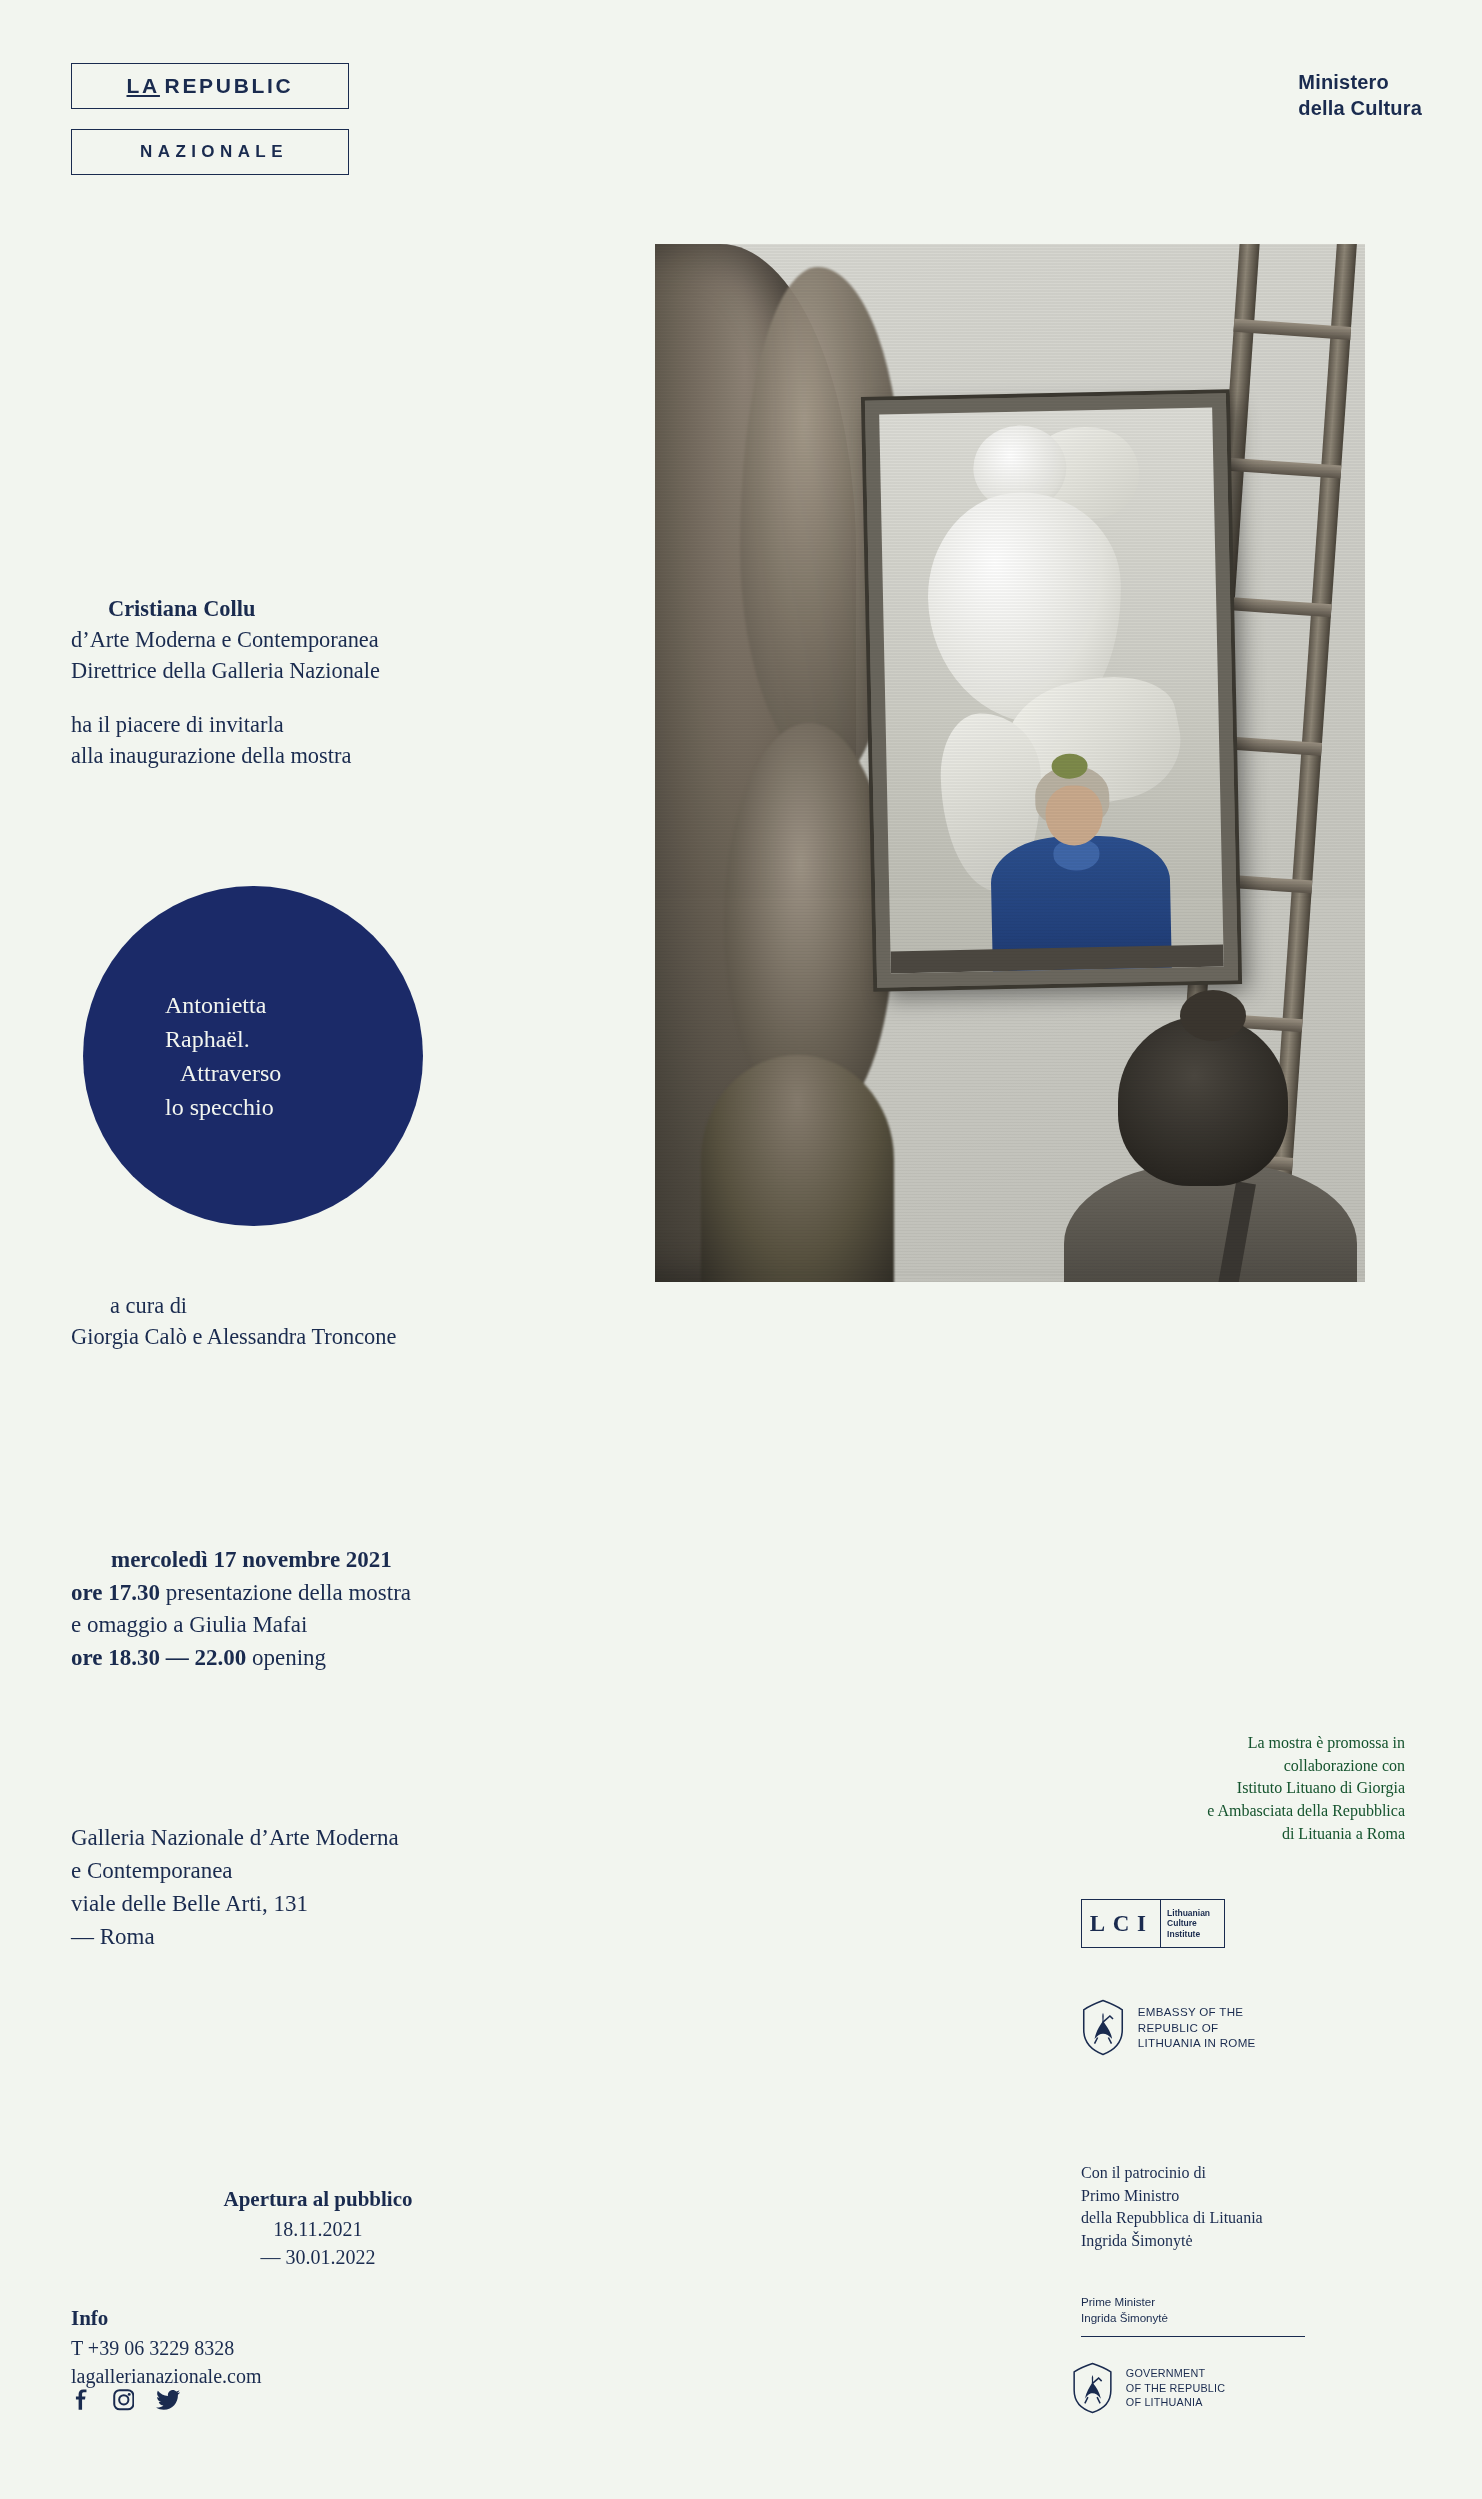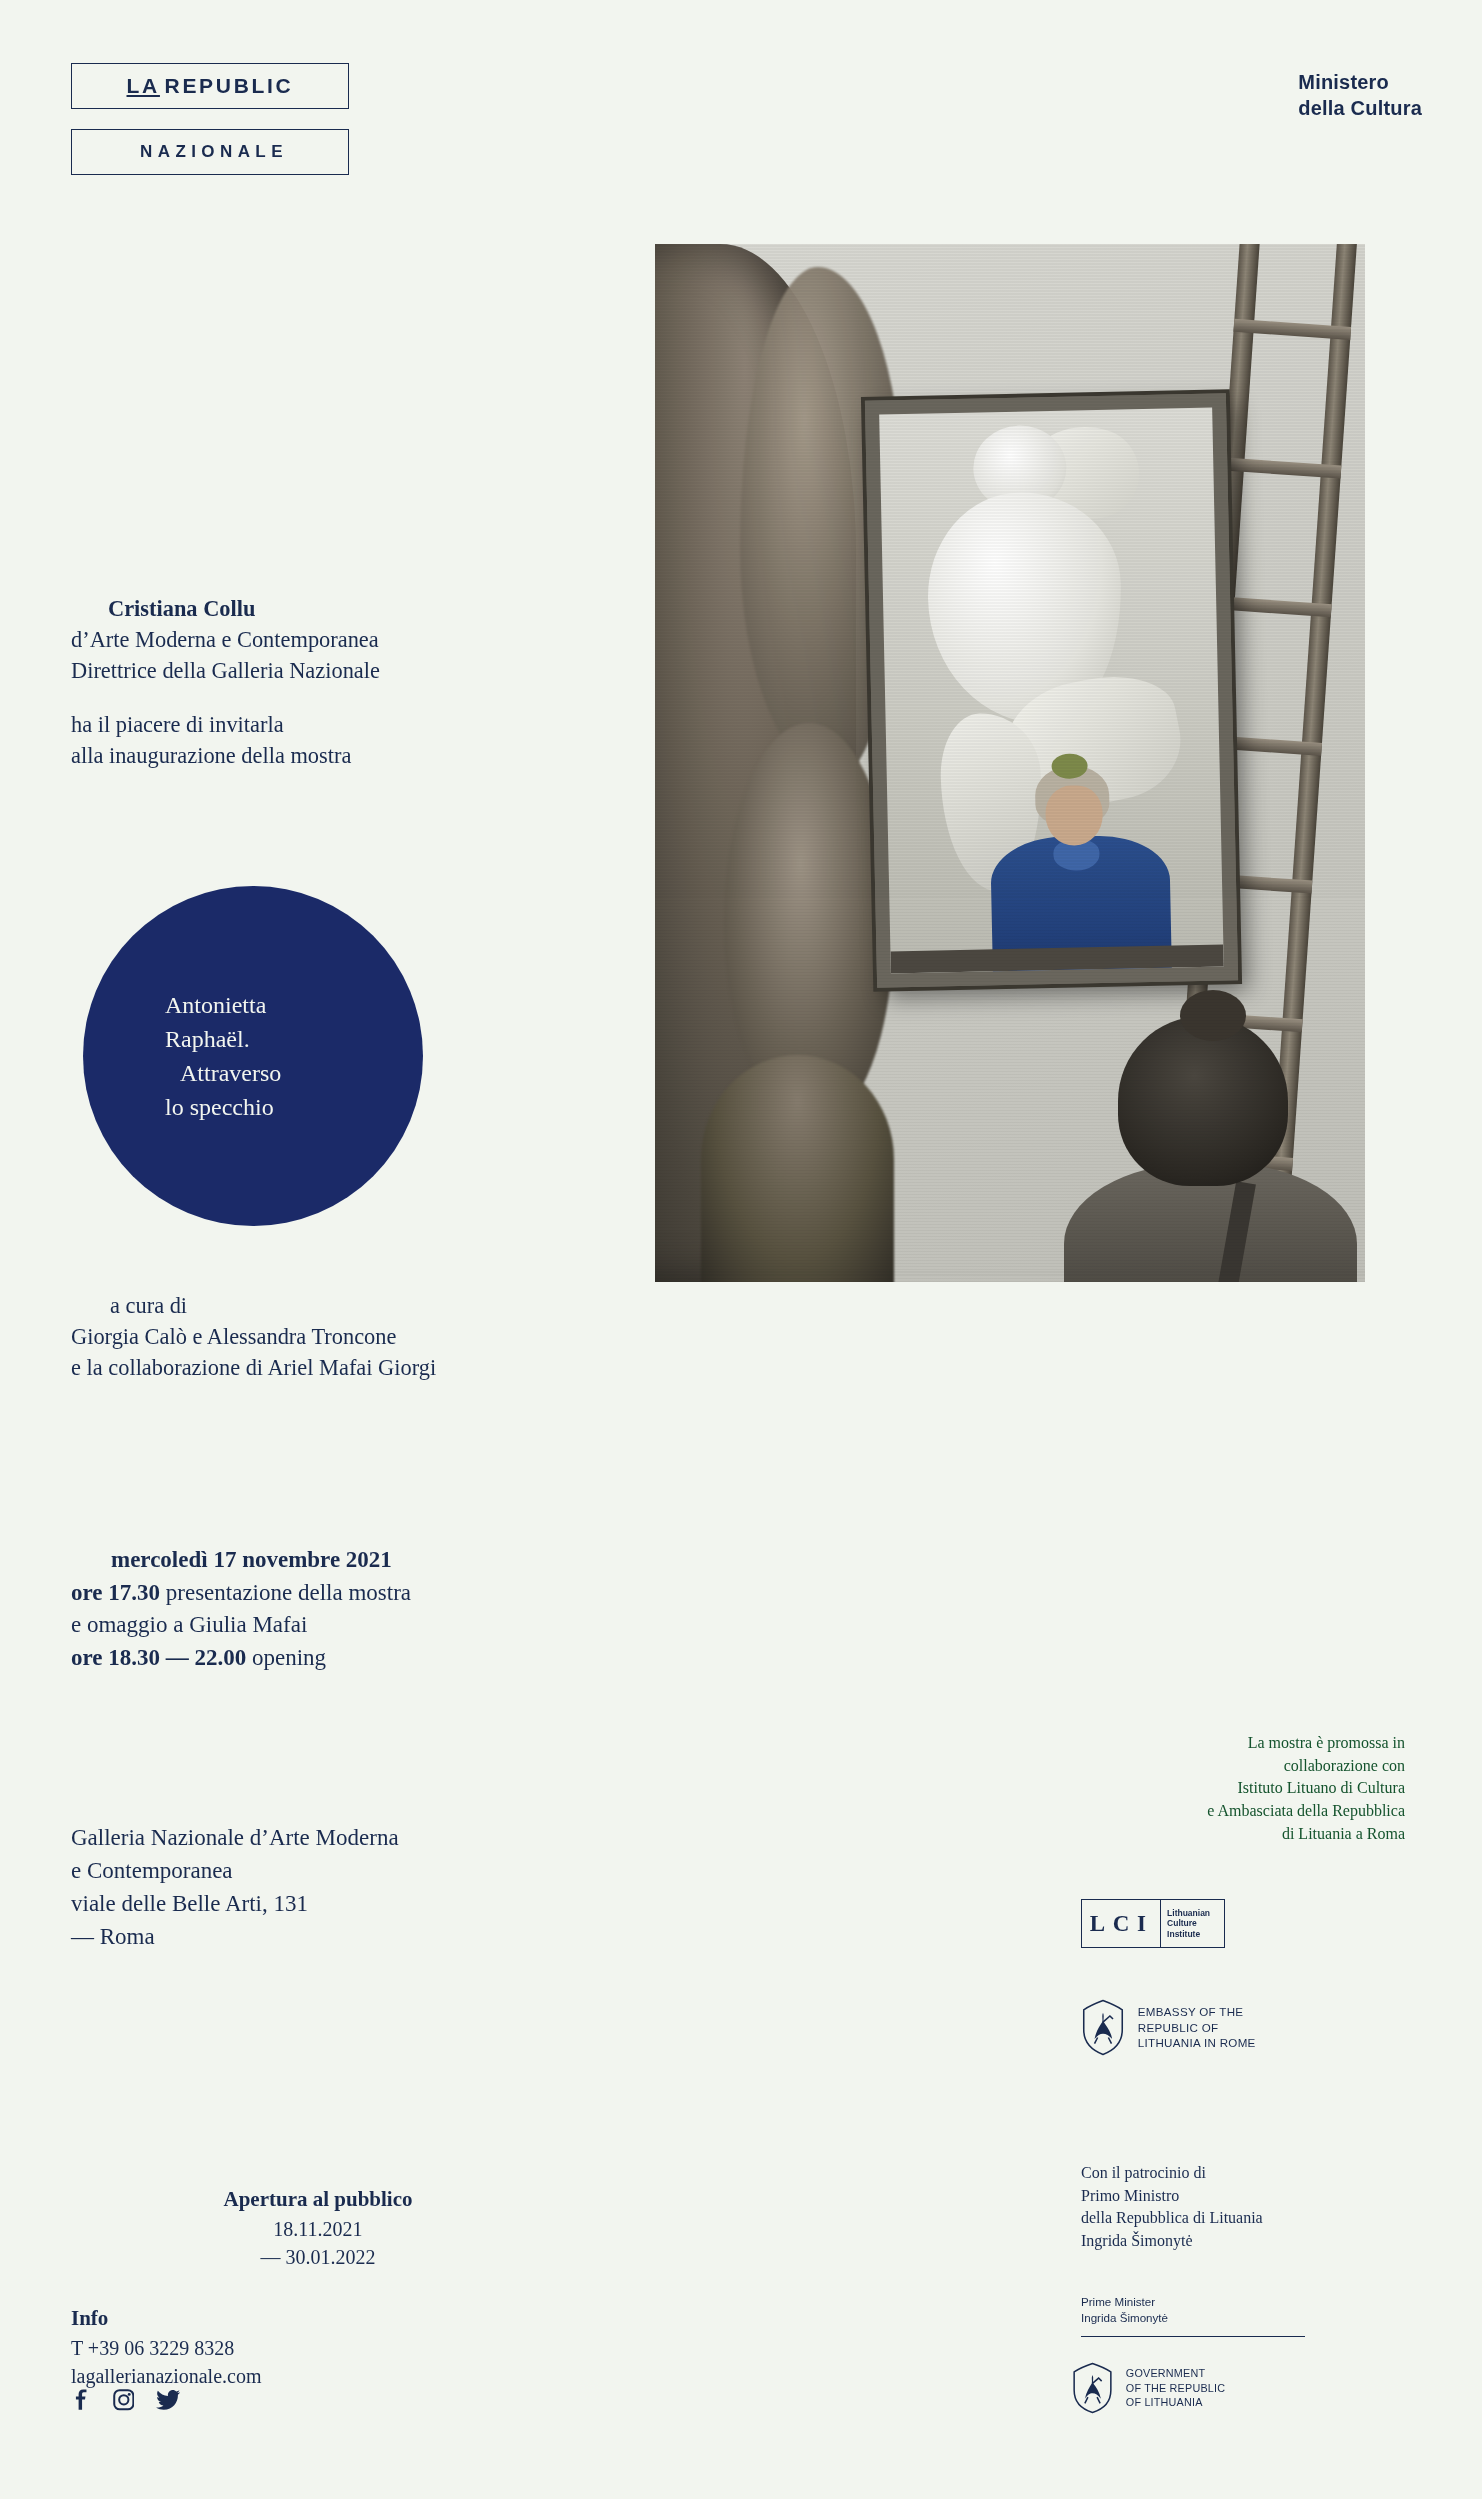--- a/index.html
+++ b/index.html
@@ -623,21 +623,20 @@
       <div><span class="ind">Antonietta</span></div>
       <div><span class="ind">Raphaël.</span></div>
       <div style="padding-left:43px"><span>Attraverso</span></div>
       <div><span class="ind">lo specchio</span></div>
     </div>
   </div>
 
   <div class="curators">
     <span class="first">a cura di</span>
     <div>Giorgia Calò e Alessandra Troncone</div>
-    <div>e la collaborazione di Ariel Mafai Giorgi</div>
   </div>
 
   <div class="event">
     <span class="date-line">mercoledì 17 novembre 2021</span>
     <div><span class="b">ore 17.30</span><span> presentazione della mostra</span></div>
     <div>e omaggio a Giulia Mafai</div>
     <div><span class="b">ore 18.30 — 22.00</span><span> opening</span></div>
   </div>
 
   <div class="venue">
@@ -675,21 +674,21 @@
     <a href="#" style="text-decoration:none">
       <svg width="25" height="21.6" viewBox="0 0 32 28" aria-hidden="true">
         <path d="M31 4.2c-1.1 0.5-2.3 0.9-3.6 1.1 1.3-0.8 2.3-2.1 2.8-3.6-1.2 0.8-2.6 1.3-4 1.6C25 2 23.4 1.2 21.6 1.2c-3.5 0-6.4 2.9-6.4 6.5 0 0.5 0.1 1 0.2 1.5C10 8.9 5.3 6.3 2.2 2.4 1.6 3.4 1.3 4.5 1.3 5.7c0 2.2 1.1 4.2 2.8 5.4-1 0-2-0.3-2.9-0.8v0.1c0 3.1 2.2 5.7 5.1 6.3-0.5 0.1-1.1 0.2-1.7 0.2-0.4 0-0.8 0-1.2-0.1 0.8 2.6 3.2 4.5 6 4.5-2.2 1.7-5 2.8-8 2.8-0.5 0-1 0-1.5-0.1 2.9 1.9 6.3 2.9 9.9 2.9 11.9 0 18.4-10 18.4-18.6v-0.8C29.2 6.6 30.2 5.5 31 4.2z" fill="#1a2b4f"></path>
       </svg>
     </a>
   </div>
 
   <div class="promo">
     <div>La mostra è promossa in</div>
     <div>collaborazione con</div>
-    <div>Istituto Lituano di Cultura</div>
+    <div>Istituto Lituano di Giorgia</div>
     <div>e Ambasciata della Repubblica</div>
     <div>di Lituania a Roma</div>
   </div>
 
   <div class="lci-logo">
     <div class="lci-letters">LCI</div>
     <div class="lci-name">
       <div>Lithuanian</div>
       <div>Culture</div>
       <div>Institute</div>

